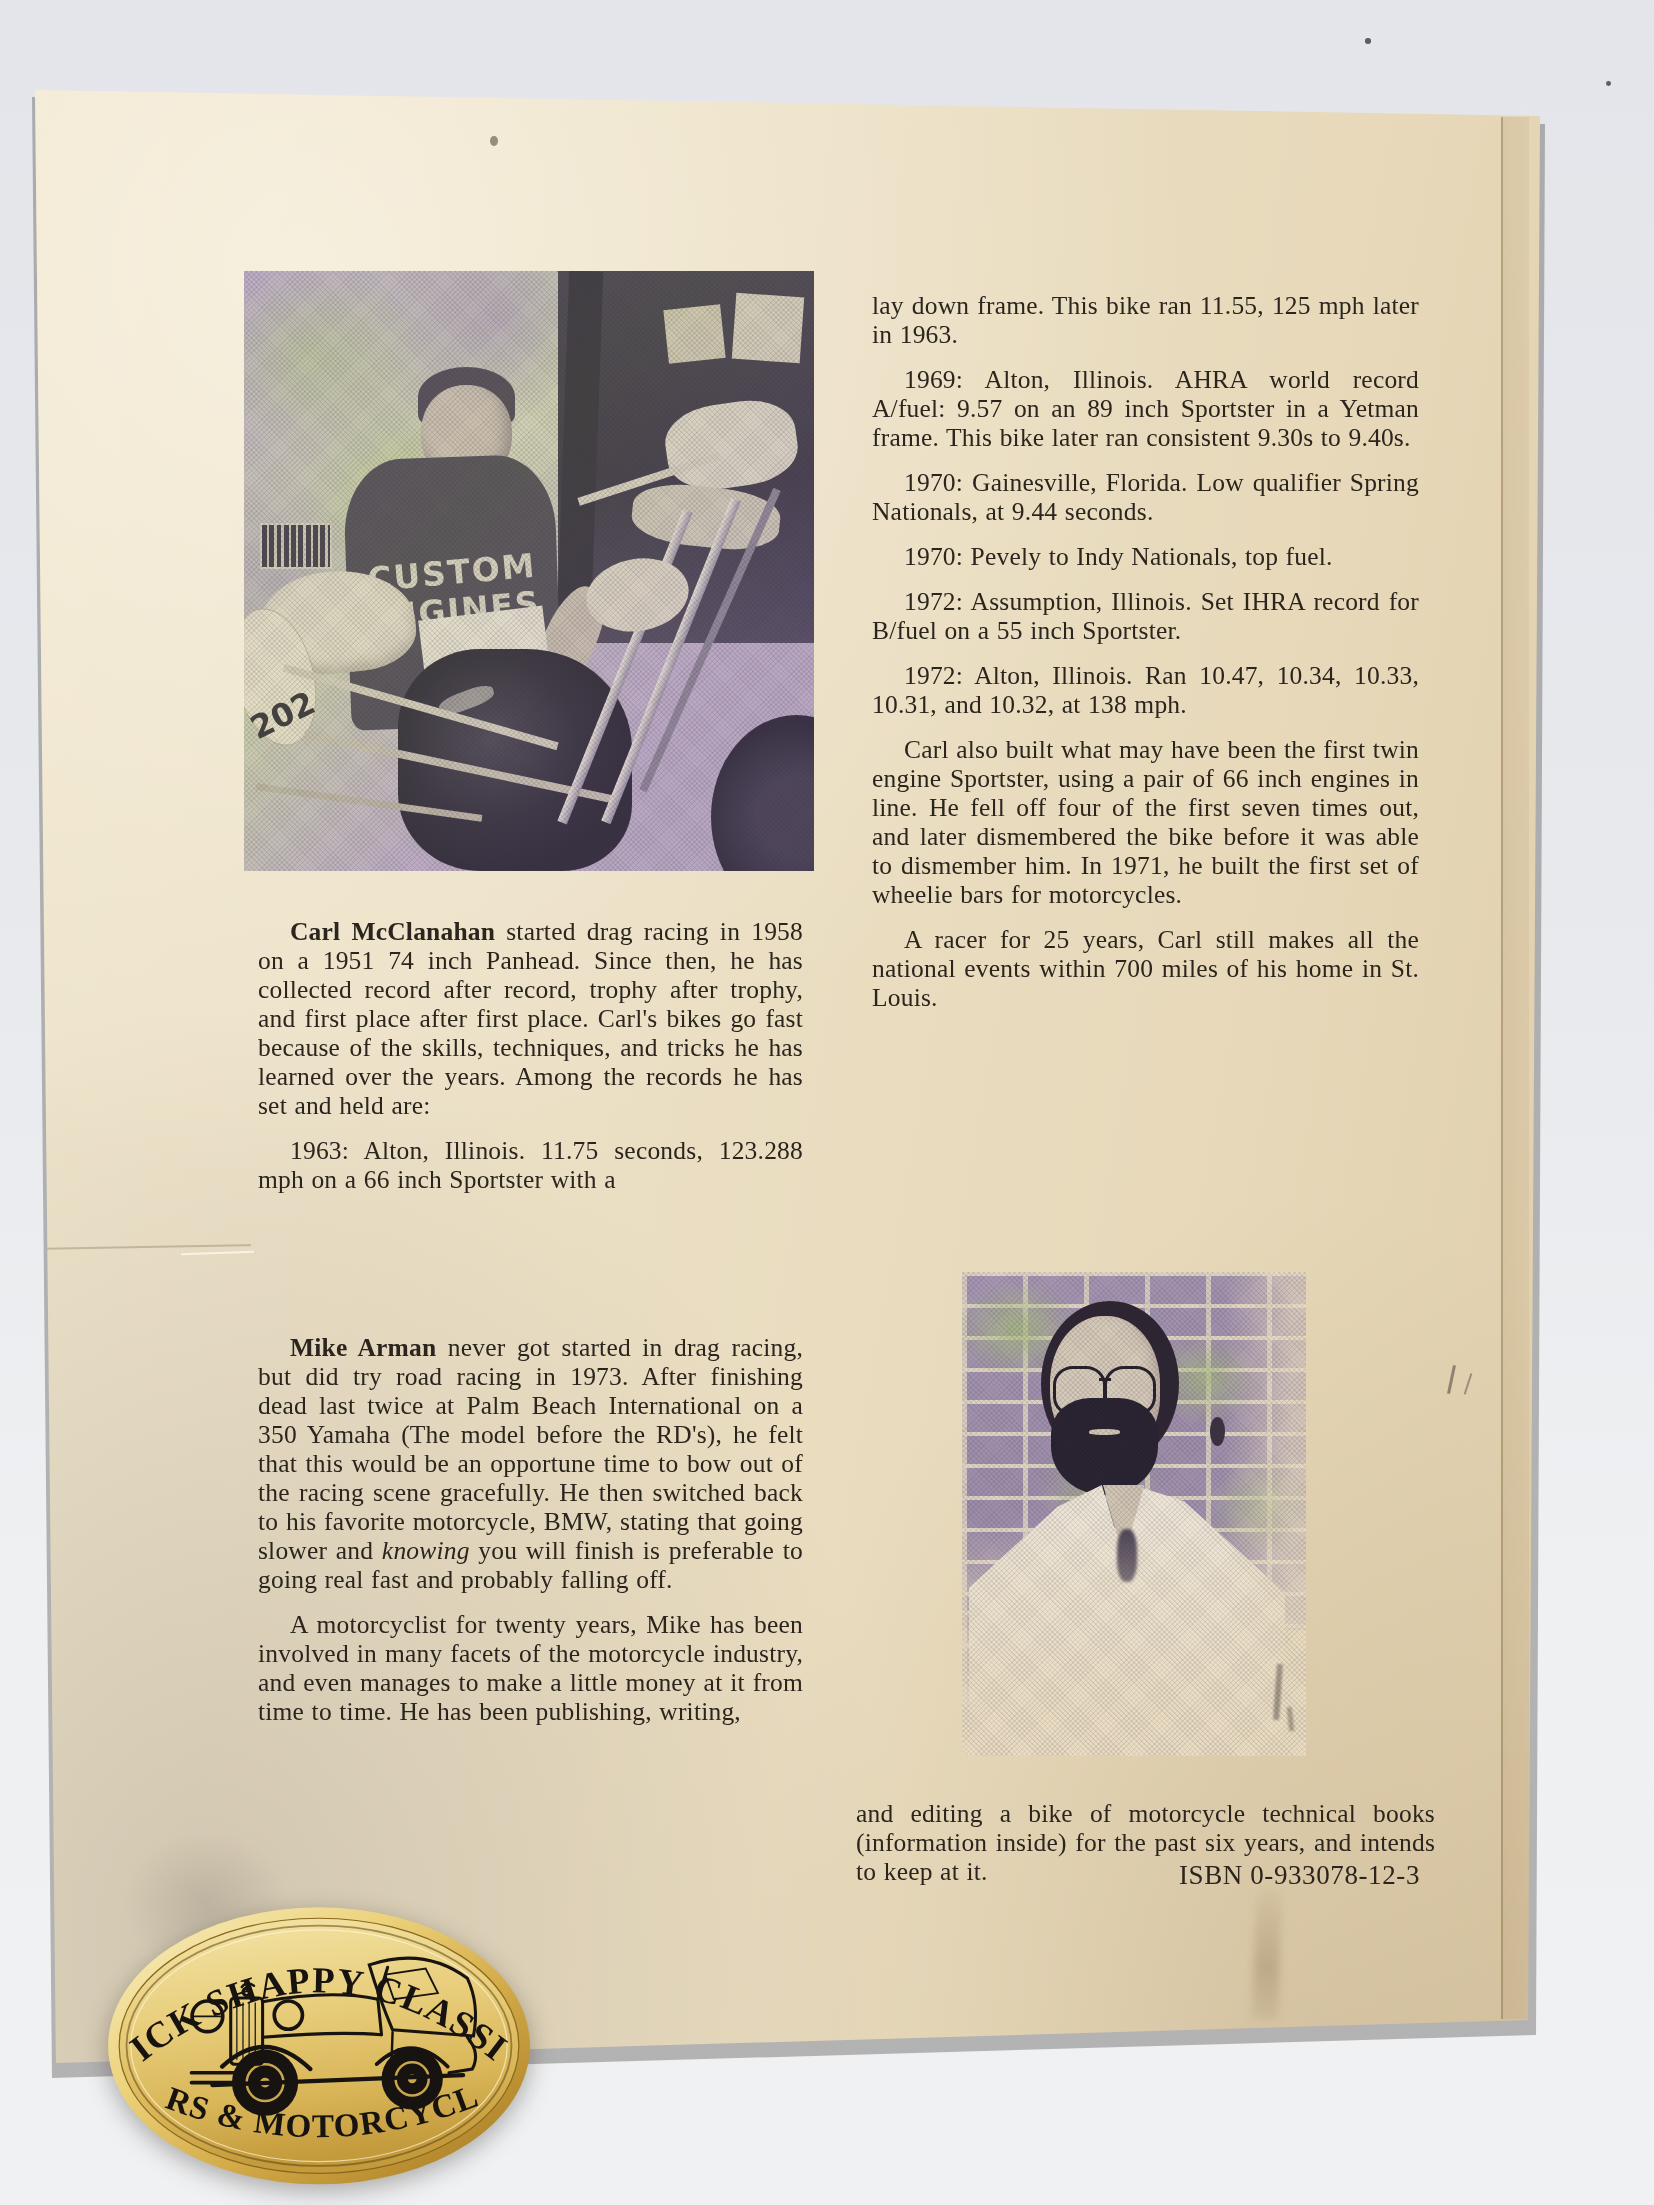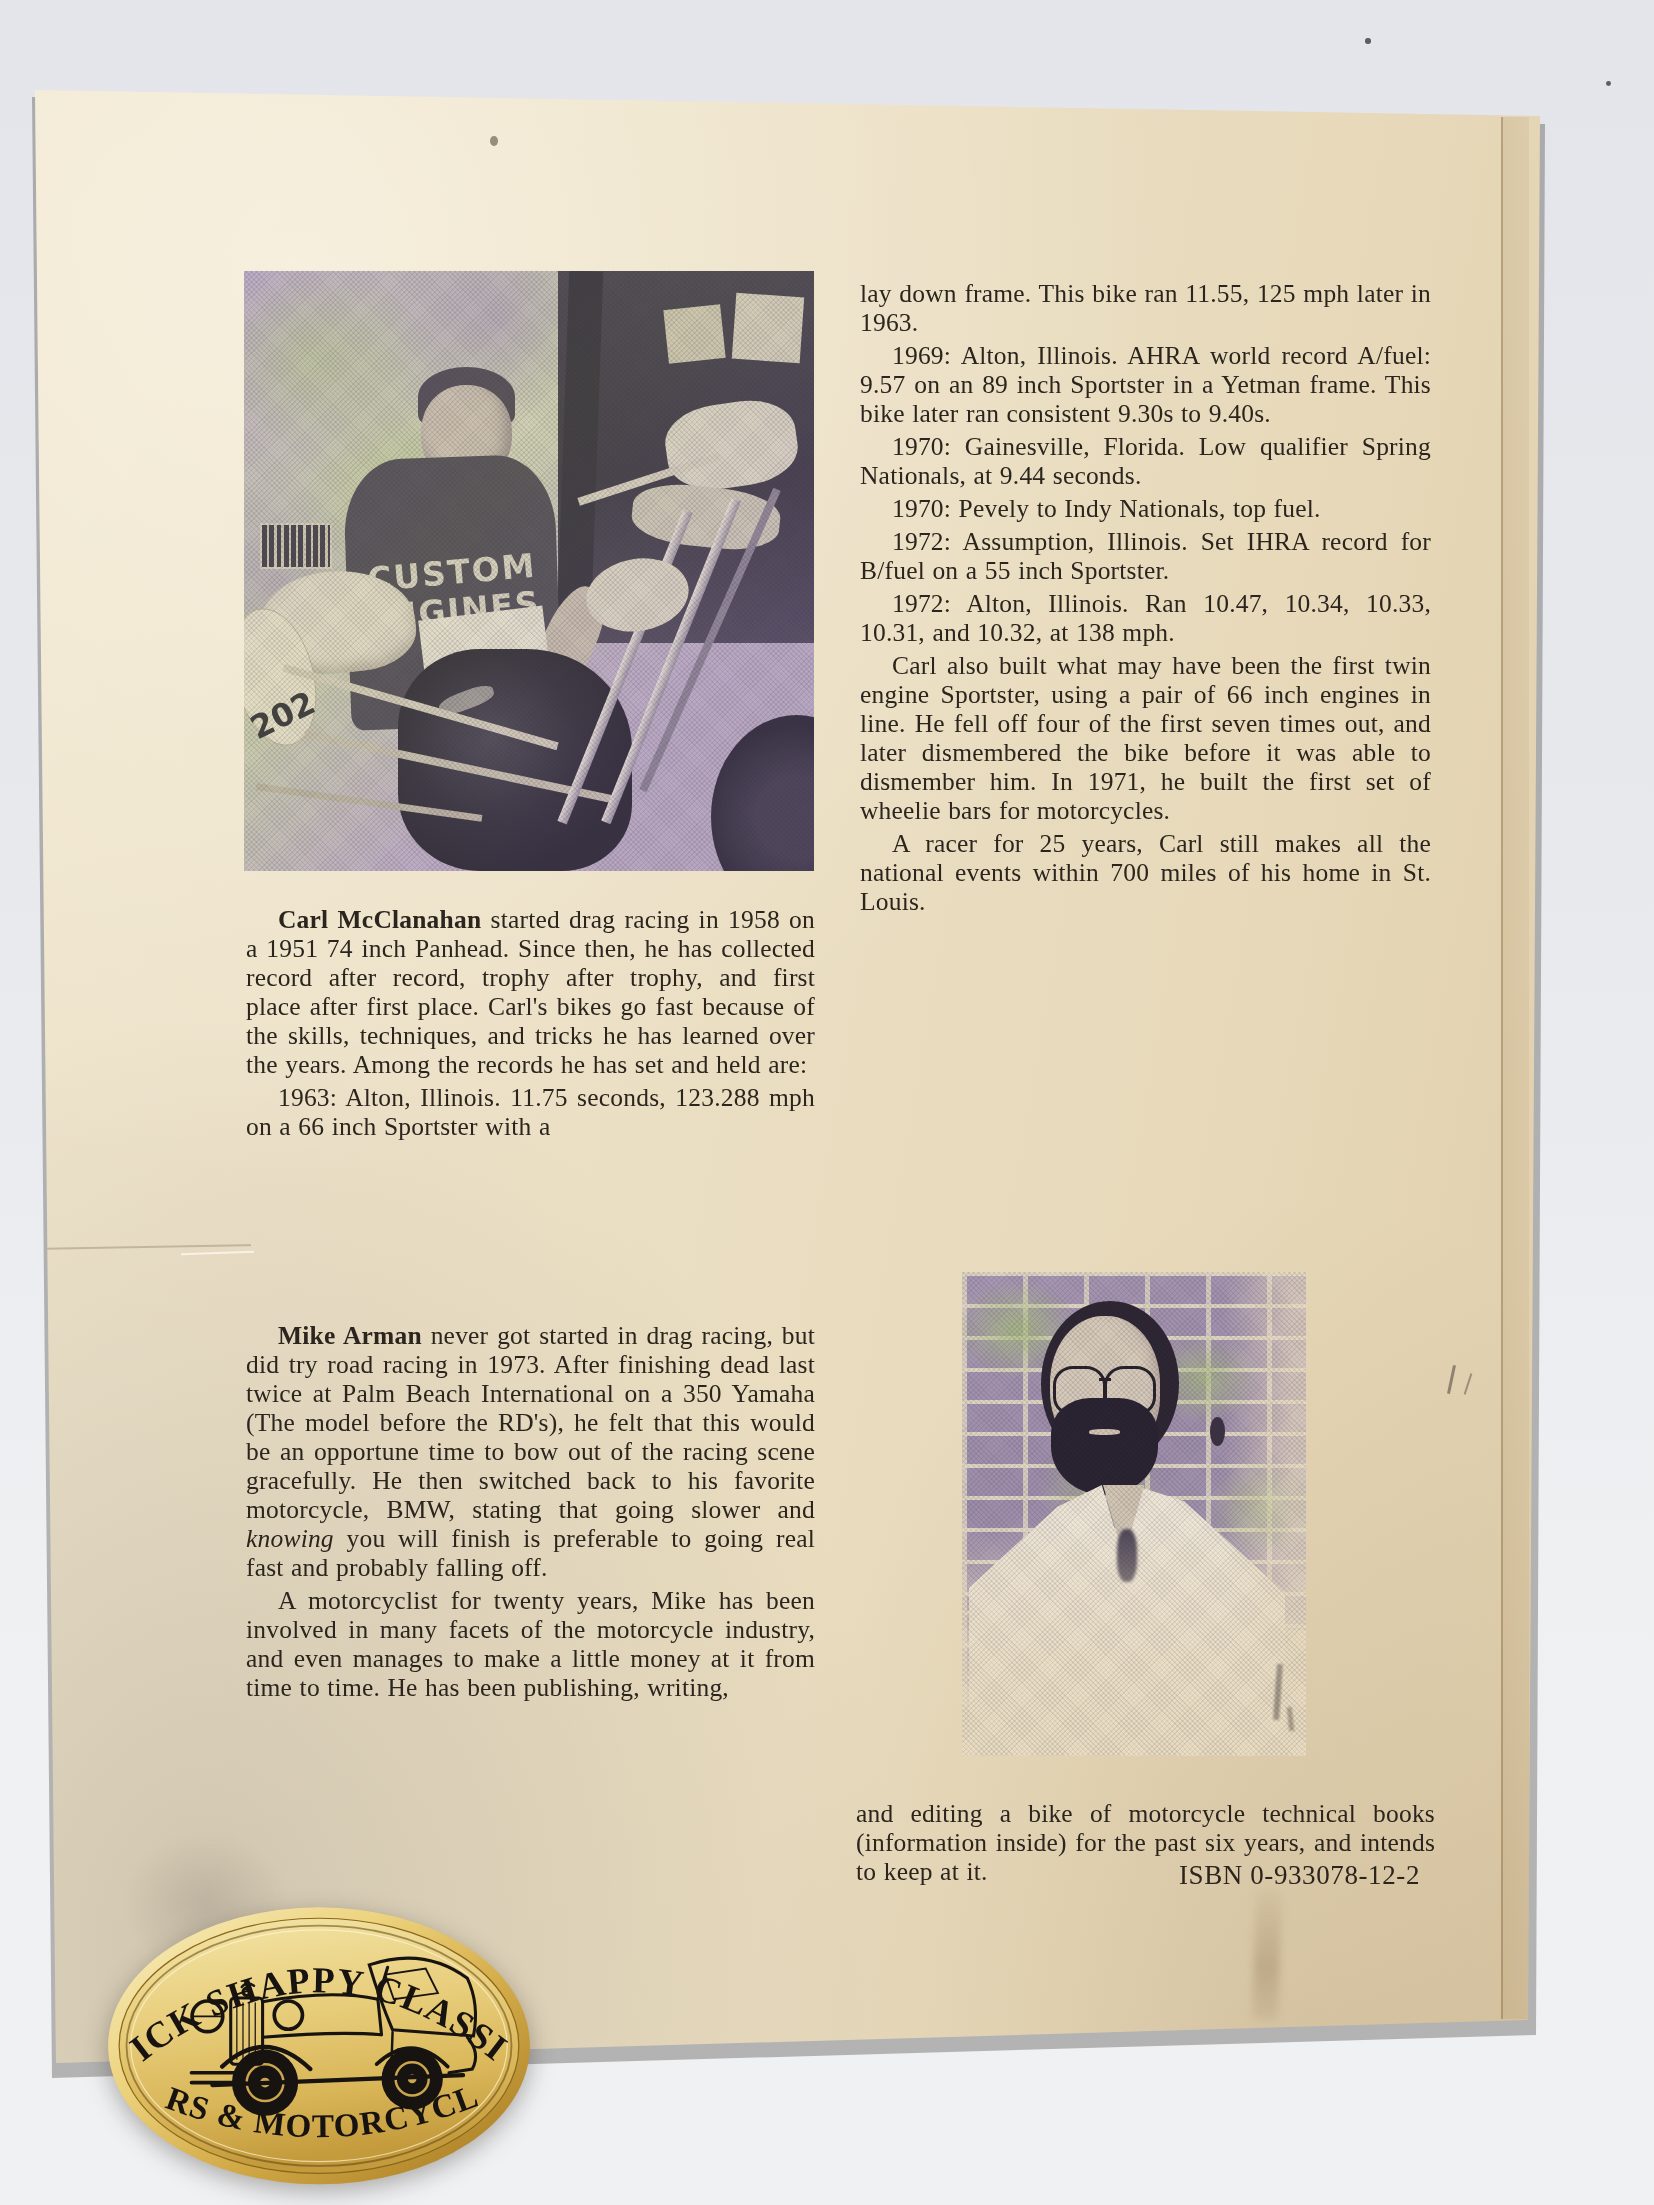--- a/index.html
+++ b/index.html
@@ -41,21 +41,21 @@
   .scuff-c{position:absolute;left:1275px;top:1664px;width:6px;height:56px;background:rgba(55,48,44,0.40);
         transform:rotate(4deg);filter:blur(1.2px);}
   .scuff-d{position:absolute;left:1288px;top:1707px;width:4.9px;height:24px;background:rgba(55,48,44,0.35);
         transform:rotate(-6deg);filter:blur(1.2px);}
   .smudge-logo-top{position:absolute;left:91px;top:1803px;width:231px;height:201px;border-radius:50%;
         background:radial-gradient(closest-side,rgba(105,98,92,0.20),transparent 70%);filter:blur(3.6px);}
 
   
   .printtext{color:#2b251e;font-size:25.5px;line-height:29px;text-align:justify;
         letter-spacing:0.2px;word-spacing:0.9px;}
-  .printtext p{margin:4px;}
+  .printtext p{margin:16px;}
   .printtext p.indent{text-indent:32px;}
   .left-col{position:absolute;left:242px;top:901px;width:577px;}
   .mike-block{position:absolute;left:242px;top:1317px;width:577px;}
   .right-col{position:absolute;left:856px;top:275px;width:579px;}
   .gap-1963{margin-top:9.7px;}
   .below-photo{position:absolute;left:856px;top:1773px;width:579px;}
   .isbn-line{position:absolute;left:856px;top:1860px;width:564px;text-align:right;
         font-size:27px;letter-spacing:0.6px;color:#2b251e;}
   b.lead{font-weight:bold;}
 
@@ -239,21 +239,21 @@
       <div class="mp-mouth"></div>
       <div class="mp-shirt"></div>
       <div class="mp-vneck"></div>
       <div class="mp-chestmark"></div>
       <div class="mp-scuff"></div>
       <div class="mp-fade"></div>
       <div class="mp-halftone"></div>
     </div>
 
     <p class="below-photo printtext">and editing a bike of motorcycle technical books (information inside) for the past six years, and intends to keep at it.</p>
-    <div class="isbn-line">ISBN 0-933078-12-2</div>
+    <div class="isbn-line">ISBN 0-933078-12-3</div>
 
     <div class="crease-right"></div>
     <div class="edge-band-right"></div>
     <div class="crease-left-h"></div>
     <div class="white-scratch"></div>
     <div class="stain-dot-top"></div>
     <div class="stain-streak-isbn"></div>
     <div class="scuff-a"></div>
     <div class="scuff-b"></div>
     <div class="scuff-c"></div>

